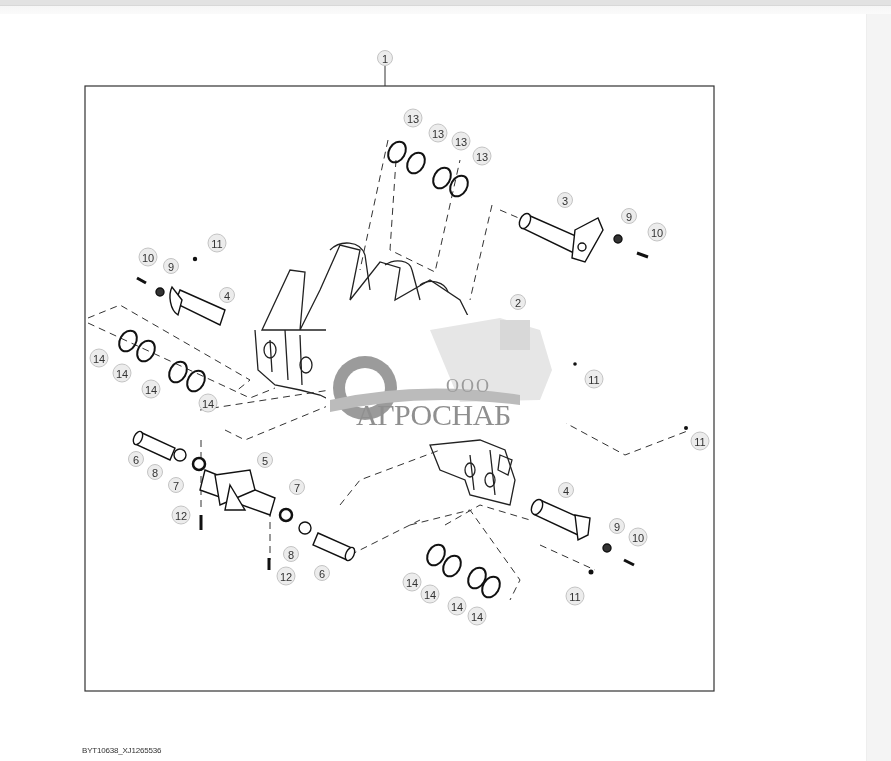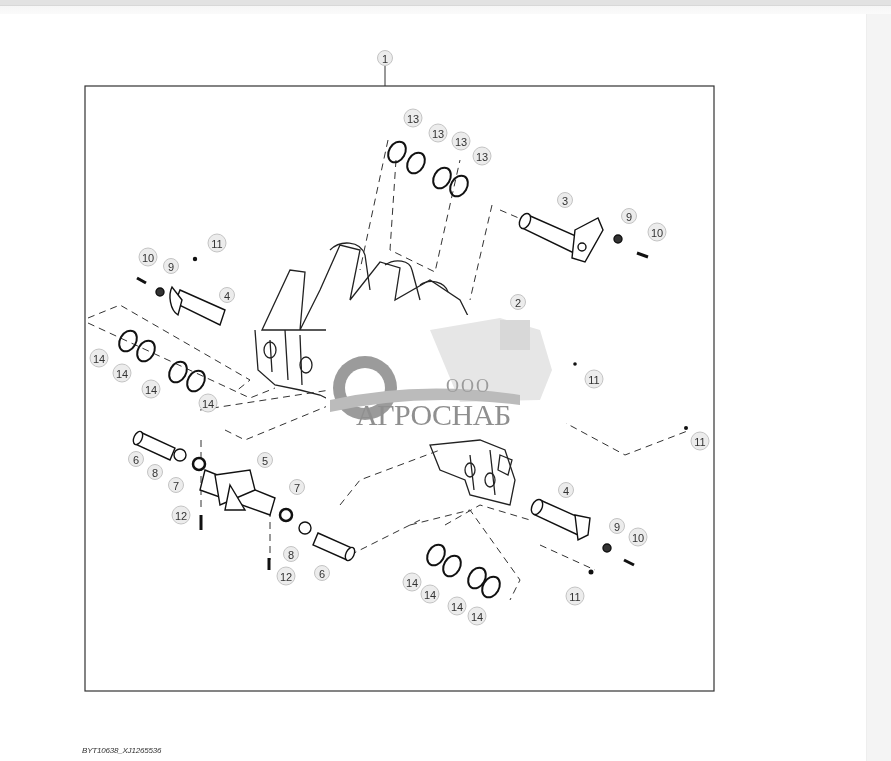--- a/index.html
+++ b/index.html
@@ -4,21 +4,21 @@
 <style>
   html,body{margin:0;padding:0;}
   body{width:891px;height:761px;background:#f4f4f4;position:relative;overflow:hidden;font-family:"Liberation Sans",sans-serif;}
   .topbar{position:absolute;left:0;top:0;width:891px;height:5px;background:#e2e2e2;border-bottom:1px solid #d8d8d8;}
   .topfade{position:absolute;left:0;top:6px;width:891px;height:10px;background:linear-gradient(#f6f6f6,#fbfbfb);}
   .sheet{position:absolute;left:0;top:14px;width:866px;height:747px;background:#fff;}
   .rightstrip{position:absolute;left:866px;top:14px;width:25px;height:747px;background:#f4f4f4;border-left:1px solid #eee;}
   svg.diagram{position:absolute;left:0;top:0;width:891px;height:761px;}
   .callout circle{fill:#ececec;stroke:#c4c4c4;stroke-width:1;}
   .callout text{font-family:"Liberation Sans",sans-serif;font-size:11px;fill:#333;text-anchor:middle;dominant-baseline:central;}
-  .caption{position:absolute;left:82px;top:746px;font-size:8px;color:#333;letter-spacing:-0.2px;font-style:italic;}
+  .caption{position:absolute;left:82px;top:746px;font-size:8px;color:#333;letter-spacing:-0.2px;}
   .wm-ooo{font-family:"Liberation Serif",serif;font-size:18px;fill:#9a9a9a;letter-spacing:2px;}
   .wm-brand{font-family:"Liberation Serif",serif;font-size:30px;fill:#8f8f8f;letter-spacing:-0.5px;}
 </style>
 </head>
 <body>
 
 <div class="topbar"></div>
 <div class="topfade"></div>
 <div class="sheet"></div>
 <div class="rightstrip"></div>

